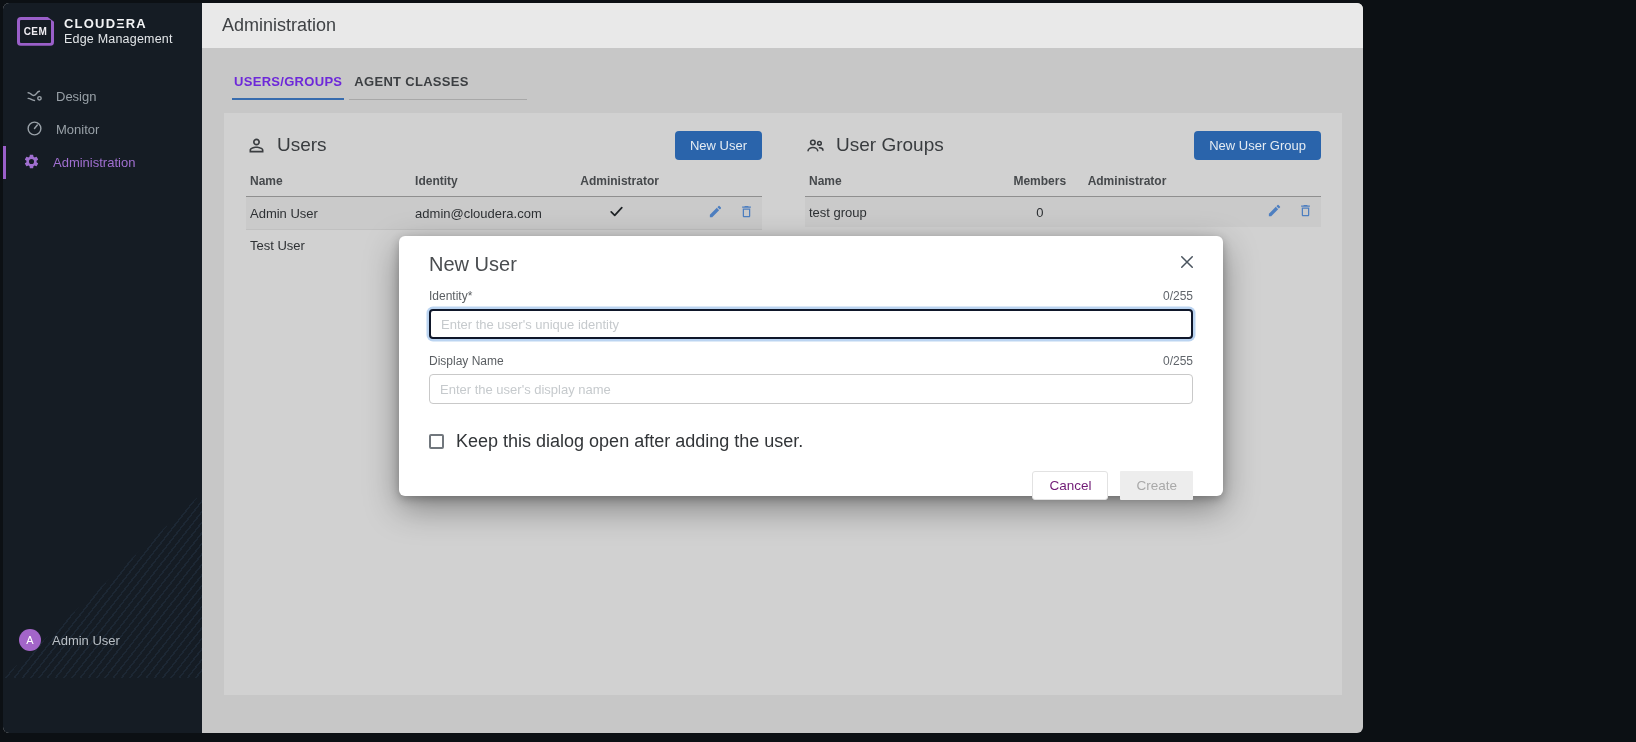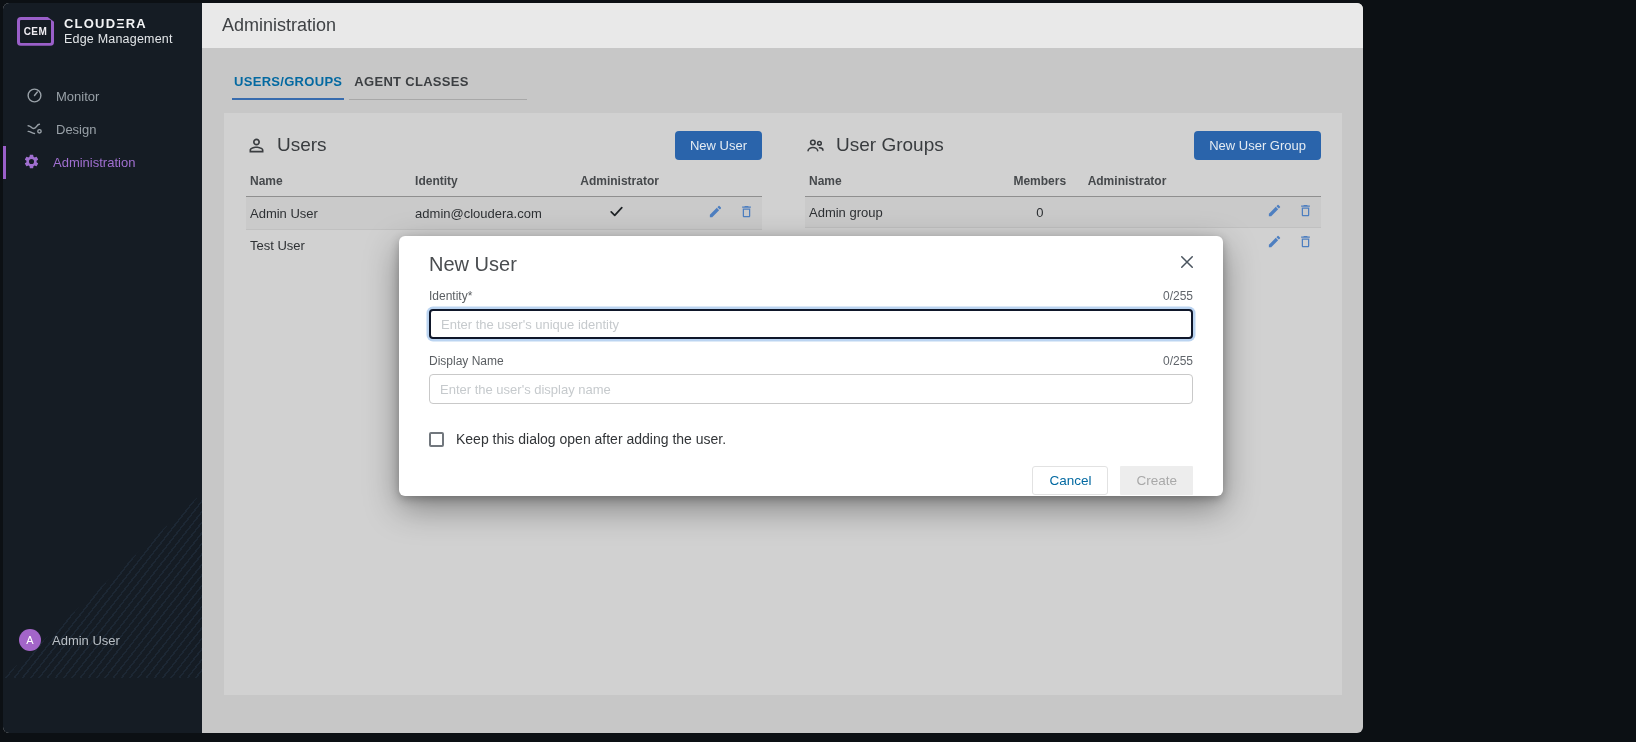--- a/index.html
+++ b/index.html
@@ -34,21 +34,21 @@
                  display:flex; align-items:center; justify-content:space-between; padding:0 16px 8px 17px; }
   .version { color:#8d969e; font-family:"DejaVu Sans Mono", monospace; font-size:11px; letter-spacing:1px; }
   .collapse { color:#aeb6bd; width:18px; height:18px; cursor:pointer; }
 
   
   .main { flex:1; display:flex; flex-direction:column; position:relative; }
   .topbar { height:45px; background:#e9e9e9; display:flex; align-items:center; padding-left:20px; flex-shrink:0; }
   .page-title { font-size:18px; color:#3f4245; }
   .tabbar { display:flex; align-items:flex-end; padding:24px 0 0 30px; height:52px; flex-shrink:0; }
   .tab { font-size:13px; letter-spacing:.3px; padding:0 2px 9px 2px; cursor:pointer; }
-  .tab.active { color:#0369a1; border-bottom:2px solid #386cae; font-weight:bold; }
+  .tab.active { color:#6d28d9; border-bottom:2px solid #386cae; font-weight:bold; }
   .tab.inactive { color:#3c3f42; border-bottom:1px solid #a8a8a8; margin-left:5px;
                   padding:0 58px 10px 5px; font-weight:bold; }
   .content { flex:1; display:flex; padding:13px 21px 0 22px; }
   .panel { flex:1; background:#d1d1d1; height:582px; padding:10px 21px 0 22px; }
   .panel-head { display:flex; align-items:center; gap:10px; height:44px; }
   .panel-icon { color:#3a3d40; width:21px; height:21px; }
   .panel-title { font-size:19px; color:#393c3f; }
   .blue-btn { margin-left:auto; background:#2a64ab; color:#e4ebf2; font-size:13px;
               border:none; border-radius:4px; padding:7px 15px; cursor:pointer; }
   table.grid { width:100%; border-collapse:collapse; }
@@ -71,59 +71,59 @@
   .field-label-row { display:flex; align-items:center; margin-top:13px; }
   .field-label { font-size:12px; color:#5a5e62; }
   .field-counter { margin-left:auto; font-size:12px; color:#60656b; }
   .text-input { width:100%; height:30px; margin-top:6px; border:1px solid #c9c9c9; border-radius:4px;
                 padding:0 10px; font-size:13px; font-family:"Liberation Sans", sans-serif; color:#333; outline:none; }
   .text-input::placeholder { color:#c6cacd; }
   .text-input.focused { border:2px solid #0f172a; box-shadow:0 0 0 2.5px rgba(105,160,225,.45); }
   .field2 { margin-top:15px; }
   .checkbox-row { display:flex; align-items:center; gap:12px; margin-top:27px; }
   .checkbox { width:15px; height:15px; border:2px solid #71777d; border-radius:2px; background:#fff; cursor:pointer; flex-shrink:0; }
-  .checkbox-label { font-size:14px; color:#323538; }
+  .checkbox-label { font-size:18px; color:#323538; }
   .modal-actions { display:flex; justify-content:flex-end; gap:12px; margin-top:19px; }
-  .cancel-btn { background:#ffffff; border:1px solid #e2e2e2; border-radius:3px; color:#0369a1;
+  .cancel-btn { background:#ffffff; border:1px solid #e2e2e2; border-radius:3px; color:#701a75;
                 font-size:13.5px; padding:6px 16px; cursor:pointer; font-family:"Liberation Sans", sans-serif; }
   .create-btn { background:#ededed; border:none; border-radius:1px; color:#a9a9a9;
                 font-size:13.5px; padding:7px 16px; font-family:"Liberation Sans", sans-serif; }
 </style>
 </head>
 <body>
 
 <div class="app">
 
   <div class="sidebar">
     <div class="logo-row">
       <div class="cem-badge">CEM</div>
       <div>
         <div class="brand">CLOUDΞRA</div>
         <div class="product">Edge Management</div>
       </div>
     </div>
 
     <div class="nav">
+      <div class="nav-item">
+        <span>
+          <svg viewBox="0 0 24 24" width="17" height="17" fill="none" stroke="currentColor" stroke-width="2">
+            <path d="M3 8c4 0 4 4 8 4s4-6 8-6M3 16c4 0 5 3 9 3" stroke-linecap="round"></path>
+            <circle cx="19" cy="16" r="2.4"></circle>
+          </svg>
+        </span>
+        <span>Design</span>
+      </div>
       <div class="nav-item">
         <span>
           <svg viewBox="0 0 24 24" width="17" height="17" fill="none" stroke="currentColor" stroke-width="2">
             <circle cx="12" cy="12" r="9"></circle>
               <path d="M12 12l4-5" stroke-linecap="round"></path>
           </svg>
         </span>
         <span>Monitor</span>
-      </div>
-      <div class="nav-item">
-        <span>
-          <svg viewBox="0 0 24 24" width="17" height="17" fill="none" stroke="currentColor" stroke-width="2">
-            <path d="M3 8c4 0 4 4 8 4s4-6 8-6M3 16c4 0 5 3 9 3" stroke-linecap="round"></path>
-            <circle cx="19" cy="16" r="2.4"></circle>
-          </svg>
-        </span>
-        <span>Design</span>
       </div>
       <div class="nav-item active">
         <span>
           <svg viewBox="0 0 24 24" width="17" height="17" fill="currentColor">
             <path d="M19.14 12.94c.04-.3.06-.61.06-.94 0-.32-.02-.64-.07-.94l2.03-1.58a.49.49 0 0 0 .12-.61l-1.92-3.32a.49.49 0 0 0-.59-.22l-2.39.96c-.5-.38-1.03-.7-1.62-.94l-.36-2.54a.47.47 0 0 0-.48-.41h-3.84c-.24 0-.43.17-.47.41l-.36 2.54c-.59.24-1.13.57-1.62.94l-2.39-.96a.49.49 0 0 0-.59.22L2.74 8.87c-.12.21-.08.47.12.61l2.03 1.58c-.05.3-.09.63-.09.94s.02.64.07.94l-2.03 1.58a.49.49 0 0 0-.12.61l1.92 3.32c.12.22.37.29.59.22l2.39-.96c.5.38 1.03.7 1.62.94l.36 2.54c.05.24.24.41.48.41h3.84c.24 0 .44-.17.47-.41l.36-2.54c.59-.24 1.13-.56 1.62-.94l2.39.96c.22.08.47 0 .59-.22l1.92-3.32c.12-.22.07-.47-.12-.61l-2.01-1.58zM12 15.6A3.6 3.6 0 1 1 12 8.4a3.6 3.6 0 0 1 0 7.2z"></path>
           </svg>
         </span>
         <span>Administration</span>
       </div>
     </div>
@@ -236,35 +236,20 @@
           <thead>
             <tr>
               <th>Name</th>
               <th style="text-align:center">Members</th>
               <th>Administrator</th>
               <th></th>
             </tr>
           </thead>
           <tbody>
             <tr>
-              <td>Admin group</td>
-              <td style="text-align:center">0</td>
-              <td></td>
-              <td>
-                  <div class="row-actions">
-                <span><svg viewBox="0 0 24 24" fill="currentColor">
-                        <path d="M3 17.25V21h3.75L17.81 9.94l-3.75-3.75L3 17.25zM20.71 7.04a1 1 0 0 0 0-1.41l-2.34-2.34a1 1 0 0 0-1.41 0l-1.83 1.83 3.75 3.75 1.83-1.83z"></path>
-                      </svg></span>
-                <span><svg viewBox="0 0 24 24" fill="currentColor">
-                        <path d="M6 19c0 1.1.9 2 2 2h8c1.1 0 2-.9 2-2V7H6v12zM8 9h8v10H8V9zm7.5-5l-1-1h-5l-1 1H5v2h14V4h-3.5z"></path>
-                      </svg></span>
-              </div>
-                </td>
-            </tr>
-            <tr>
               <td>test group</td>
               <td style="text-align:center">0</td>
               <td></td>
               <td>
                   <div class="row-actions">
                 <span><svg viewBox="0 0 24 24" fill="currentColor">
                         <path d="M3 17.25V21h3.75L17.81 9.94l-3.75-3.75L3 17.25zM20.71 7.04a1 1 0 0 0 0-1.41l-2.34-2.34a1 1 0 0 0-1.41 0l-1.83 1.83 3.75 3.75 1.83-1.83z"></path>
                       </svg></span>
                 <span><svg viewBox="0 0 24 24" fill="currentColor">
                         <path d="M6 19c0 1.1.9 2 2 2h8c1.1 0 2-.9 2-2V7H6v12zM8 9h8v10H8V9zm7.5-5l-1-1h-5l-1 1H5v2h14V4h-3.5z"></path>

